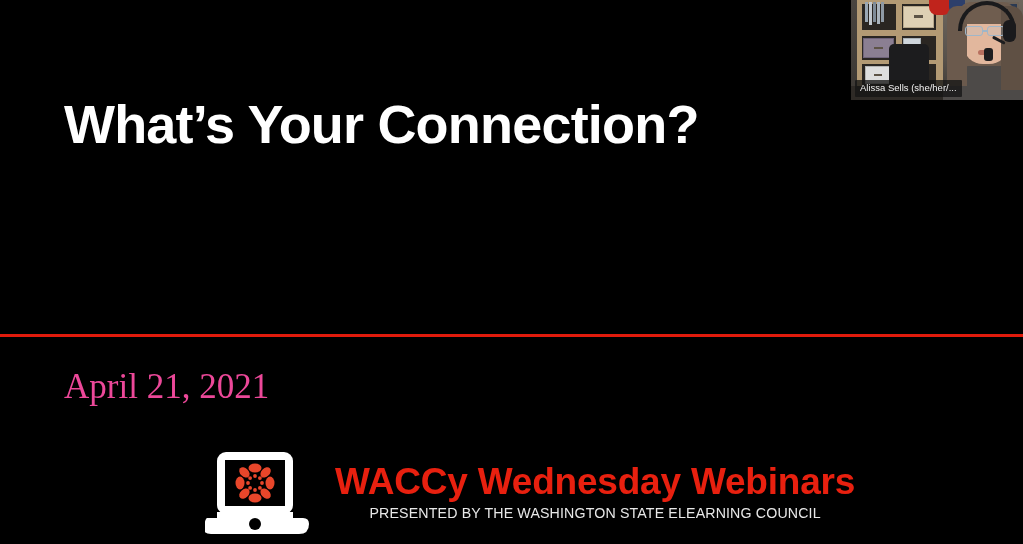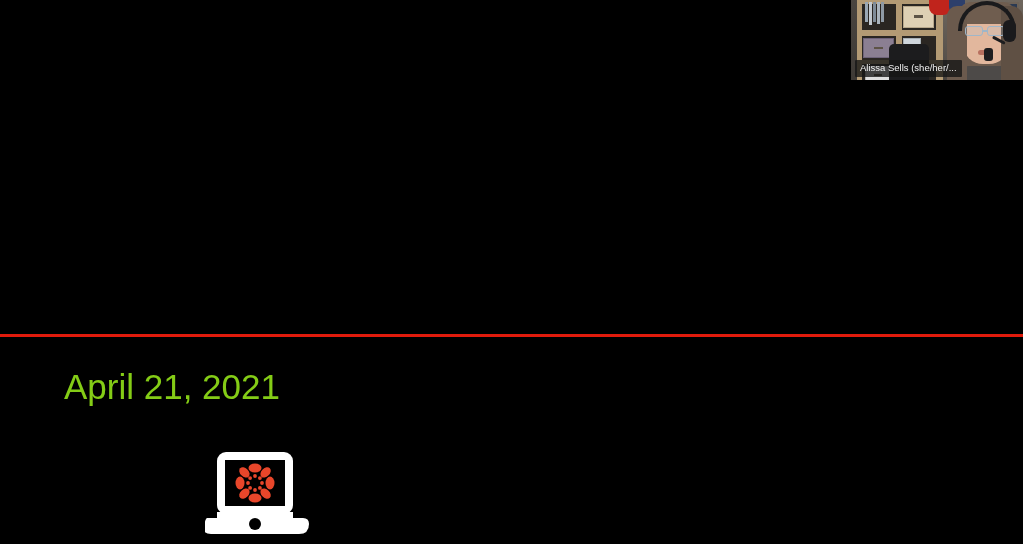--- a/index.html
+++ b/index.html
@@ -47,22 +47,22 @@
     width: 1023px;
     height: 3px;
     background: #e01b0c;
   }
 
   
   #date-text {
     position: absolute;
     left: 64px;
     top: 366px;
-    color: #84cc16;
-    font-family: Liberation Sans, sans-serif;
+    color: #ec4899;
+    font-family: Liberation Serif, serif;
     font-weight: normal;
     font-size: 35px;
     line-height: 42px;
     letter-spacing: 0px;
     white-space: nowrap;
   }
 
   
   #logo-lockup {
     position: absolute;
@@ -105,21 +105,21 @@
     white-space: nowrap;
     margin-top: 1px;
   }
 
   
   #video-thumb {
     position: absolute;
     left: 851px;
     top: 0px;
     width: 172px;
-    height: 80px;
+    height: 100px;
     overflow: hidden;
     background: #1d1f21;
   }
   .vid-layer { position: absolute; }
 
   
   #vid-bg {
     left: 0; top: 0; width: 172px; height: 101px;
     background:
       linear-gradient(to bottom, #4a4540 0%, #3b3733 100%);
@@ -280,20 +280,21 @@
     text-overflow: clip;
     border-radius: 1px;
   }
 </style>
 </head>
 <body>
 
 <div id="slide">
 
   <div id="title-block">
+    <span class="title-line">What’s Your Connection?</span>
   </div>
 
   <div id="divider"></div>
 
   <div id="date-text">April 21, 2021</div>
 
   <div id="logo-lockup">
 
     <svg id="laptop-icon" viewBox="0 0 112 92">
 
@@ -325,20 +326,24 @@
           <circle cx="-7" cy="0" r="1.9"></circle>
           <circle cx="7" cy="0" r="1.9"></circle>
           <circle cx="-4.9" cy="-4.9" r="1.9"></circle>
           <circle cx="4.9" cy="-4.9" r="1.9"></circle>
           <circle cx="-4.9" cy="4.9" r="1.9"></circle>
           <circle cx="4.9" cy="4.9" r="1.9"></circle>
         </g>
       </g>
     </svg>
 
+    <div id="logo-text-block">
+      <div id="brand-title">WACCy Wednesday Webinars</div>
+      <div id="brand-subtitle">PRESENTED BY THE WASHINGTON STATE ELEARNING COUNCIL</div>
+    </div>
   </div>
 
   <div id="video-thumb">
     <div class="vid-layer" id="vid-bg"></div>
     <div class="vid-layer" id="wall-right"></div>
 
     <div class="vid-layer" id="shelf-unit">
       <div class="shelf-inner" style="left:5px;  top:4px;  width:34px; height:26px;"></div>
       <div class="shelf-inner" style="left:45px; top:4px;  width:34px; height:26px;"></div>
       <div class="shelf-inner" style="left:5px;  top:36px; width:34px; height:24px;"></div>

